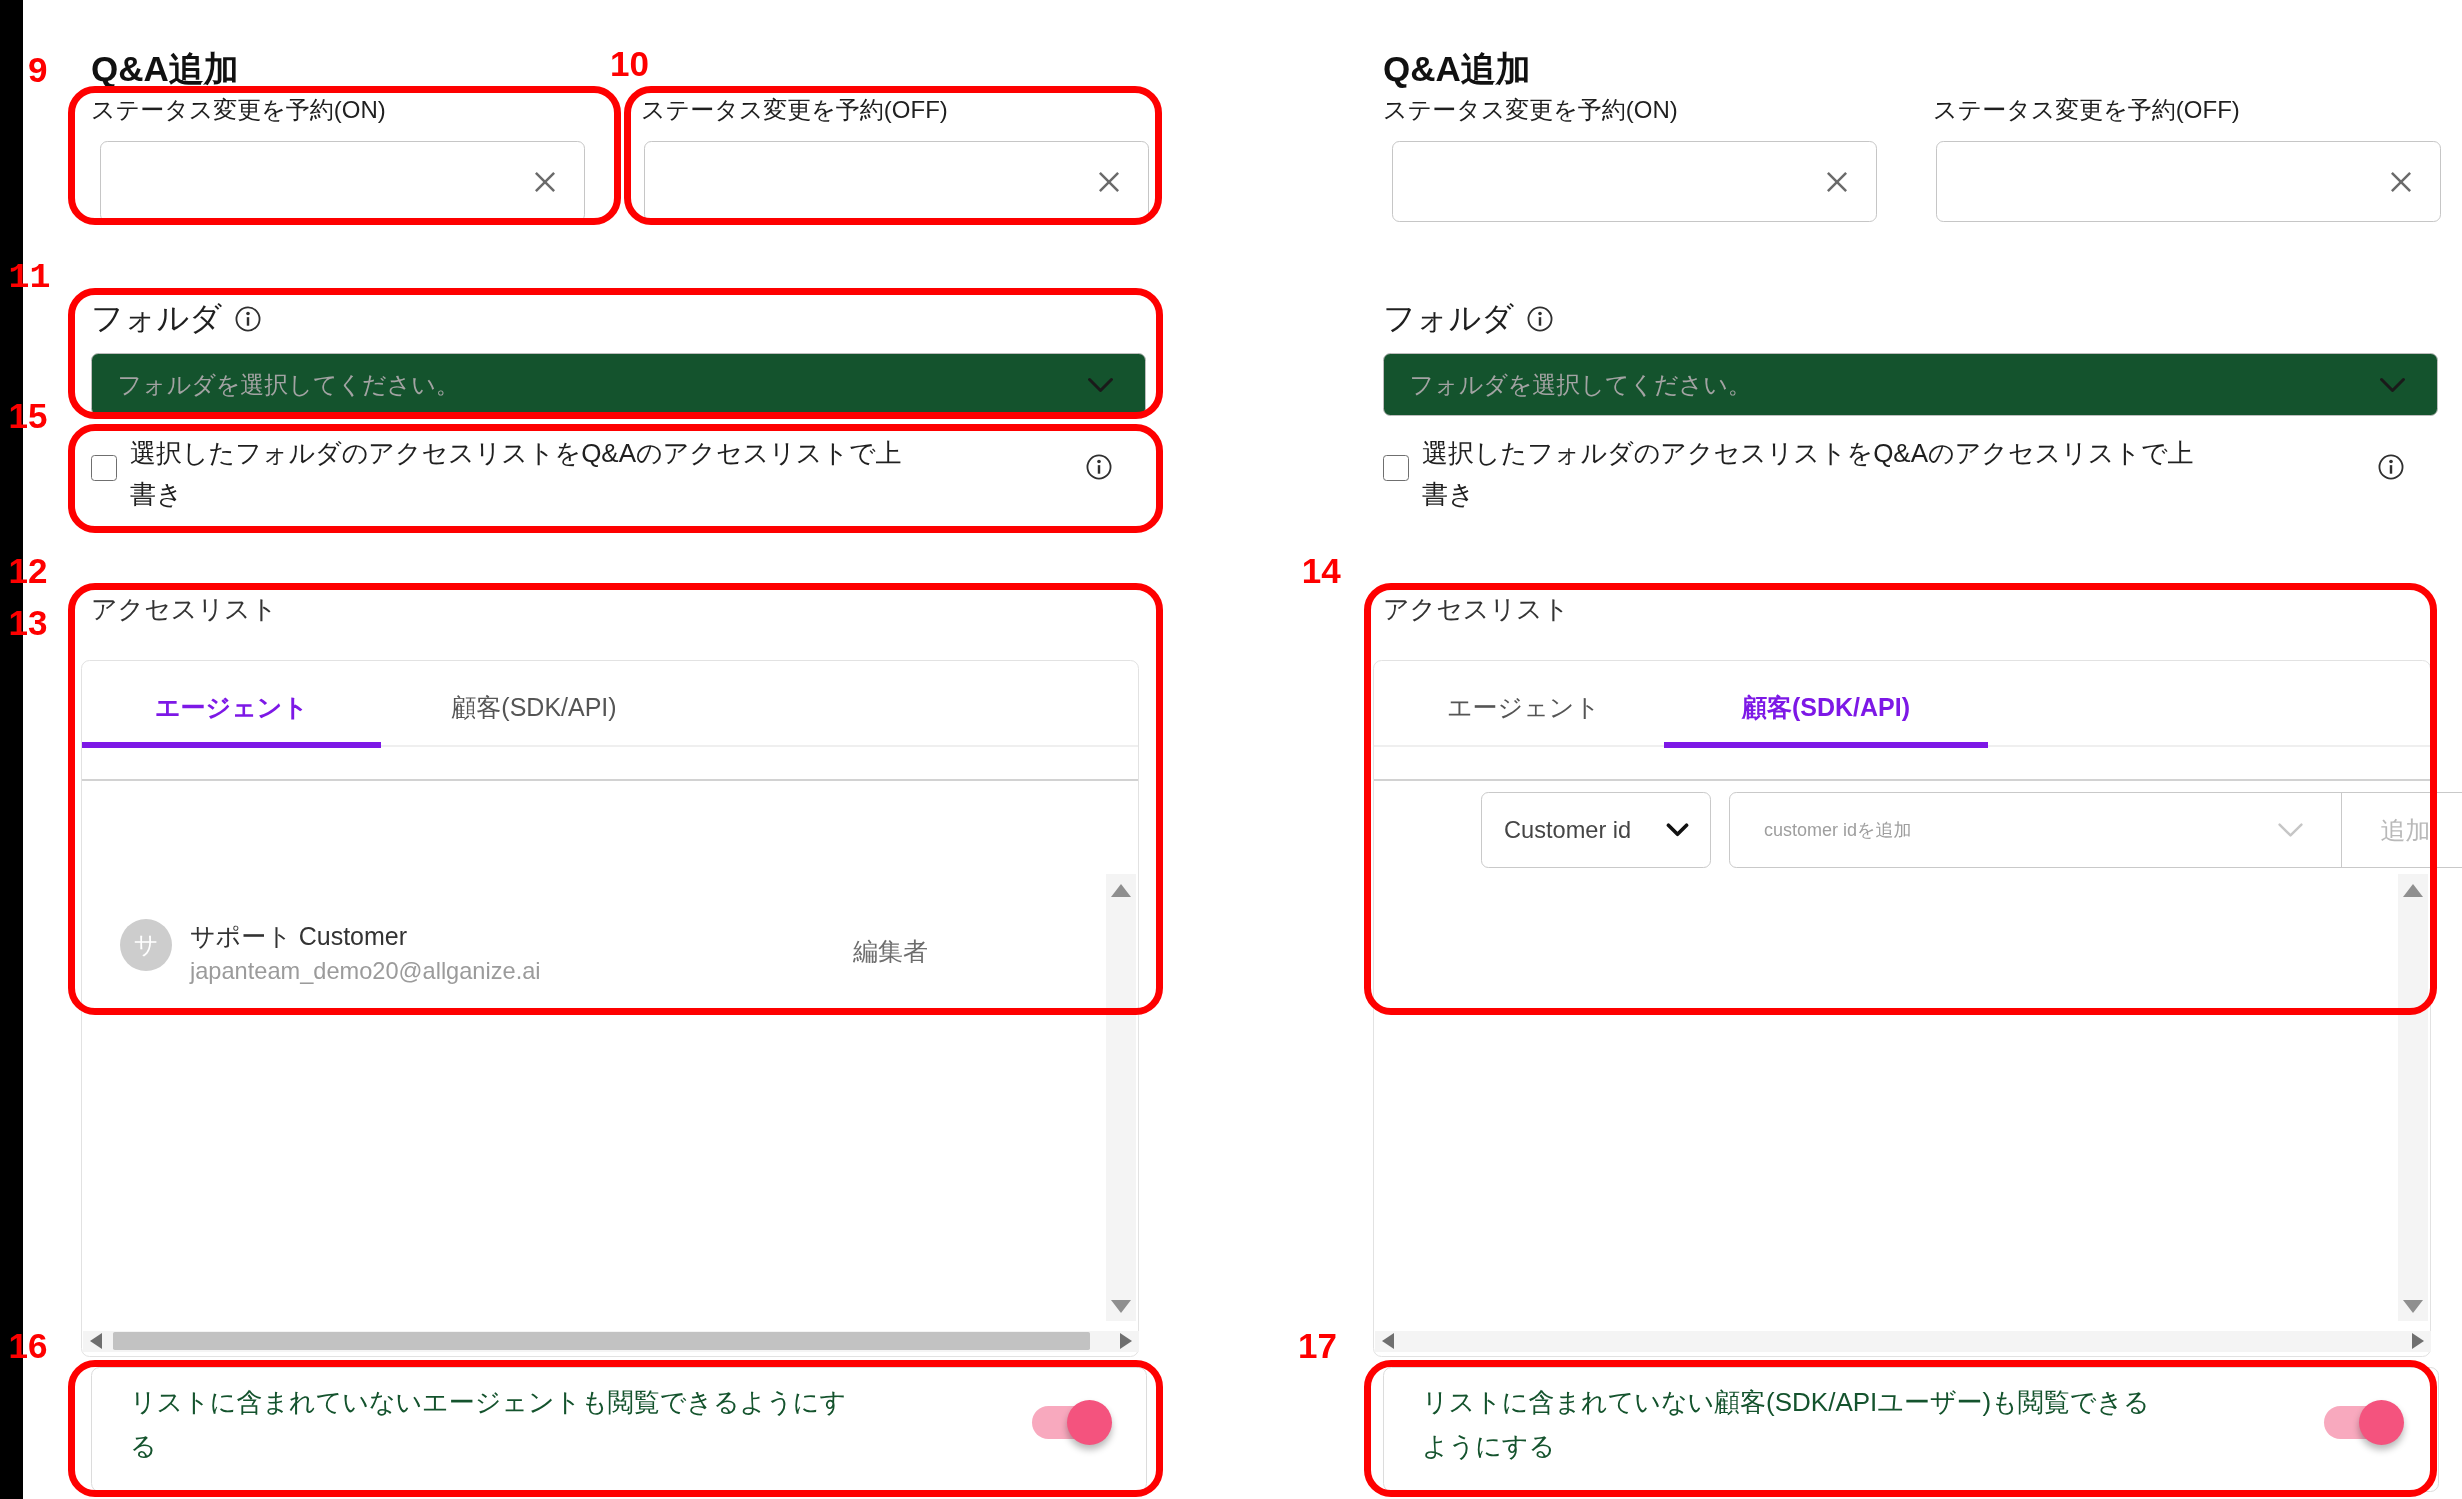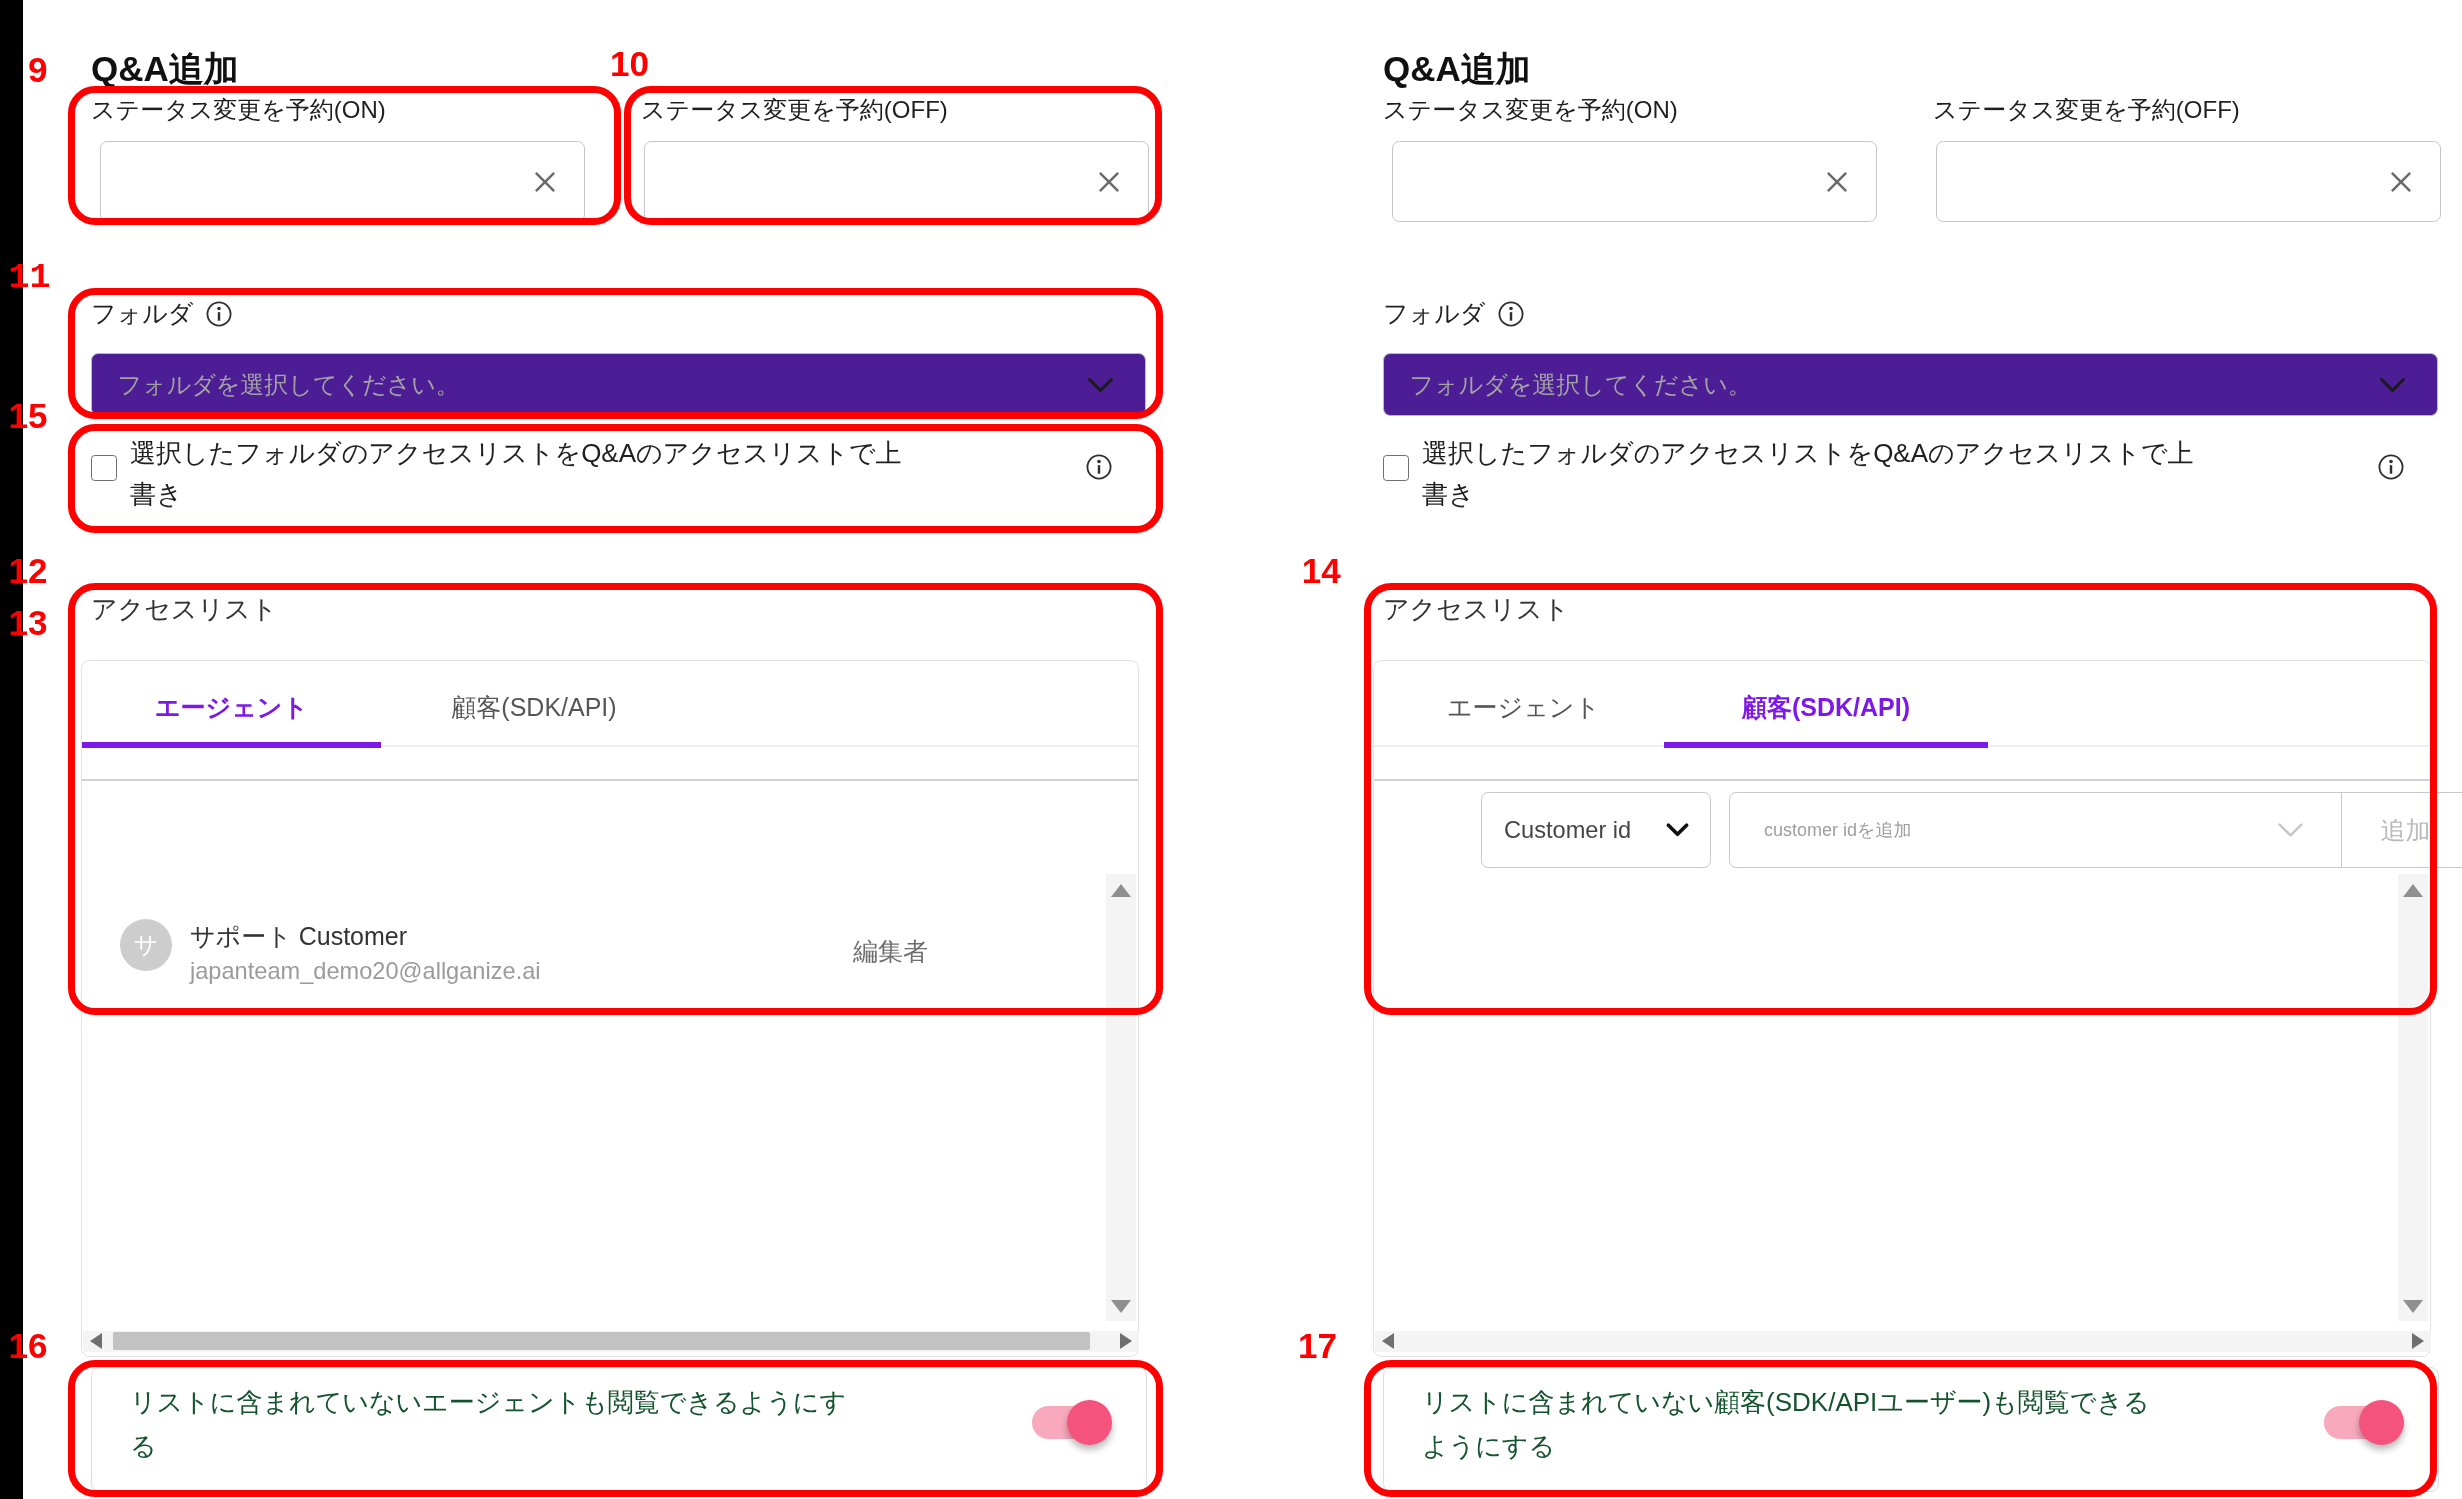--- a/index.html
+++ b/index.html
@@ -12,22 +12,22 @@
   .panel-right{left:1292px;}
 
   .p-title{position:absolute;left:91px;top:23px;font-size:35px;font-weight:700;color:#111;}
 
   .fld-label{position:absolute;top:94px;font-size:24px;color:#1f1f1f;white-space:nowrap;}
   .pos-l1{left:91px;} .pos-l2{left:641px;}
   .txt-input{position:absolute;top:141px;height:81px;border:1.2px solid #c6c6c6;border-radius:7.3px;background:#fff;}
   .pos-in1{left:100px;width:485px;} .pos-in2{left:644px;width:505px;}
   .clear-x{position:absolute;right:25.5px;top:50%;transform:translateY(-50%);width:28px;height:28px;cursor:pointer;}
 
-  .folder-label{position:absolute;left:91px;top:297px;font-size:25px;color:#1f1f1f;display:flex;align-items:center;gap:12px;}
-  .folder-select{position:absolute;left:91px;top:353px;width:1055px;height:63px;border:1.2px solid #bdbdbd;border-radius:7.3px;background:#4c1d95;}
+  .folder-label{position:absolute;left:91px;top:297px;font-size:32px;color:#1f1f1f;display:flex;align-items:center;gap:12px;}
+  .folder-select{position:absolute;left:91px;top:353px;width:1055px;height:63px;border:1.2px solid #bdbdbd;border-radius:7.3px;background:#14532d;}
   .folder-ph{position:absolute;left:25.5px;top:50%;transform:translateY(-50%);font-size:24px;color:#a3a3a3;white-space:nowrap;}
   .chev-right{position:absolute;right:31.5px;top:50%;transform:translateY(-50%);}
 
   .ovr-check{position:absolute;left:91px;top:455px;width:26px;height:26px;border:1.8px solid #6f6f6f;border-radius:3.6px;background:#fff;cursor:pointer;}
   .ovr-text{position:absolute;left:130px;top:433px;font-size:26px;line-height:41px;color:#1f1f1f;white-space:nowrap;}
   .ovr-info{position:absolute;left:1085px;top:453px;width:28px;height:28px;}
 
   .al-label{position:absolute;left:91px;top:592px;font-size:26px;color:#333;}
   .al-box{position:absolute;left:81px;top:660px;width:1058px;height:697px;border:1.2px solid #e2e2e2;border-radius:8.5px;background:#fff;}
   .tab{position:absolute;top:14.5px;height:63px;display:flex;align-items:center;justify-content:center;

